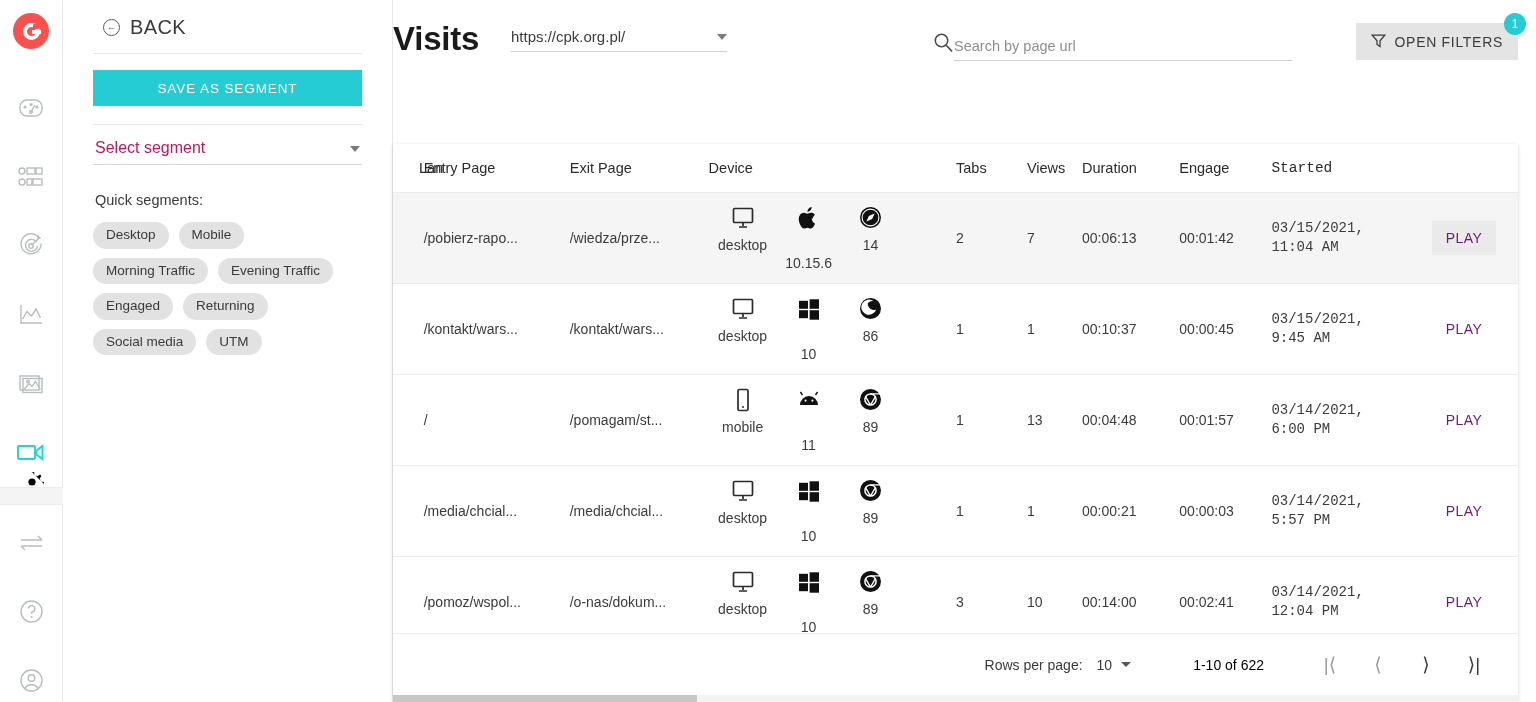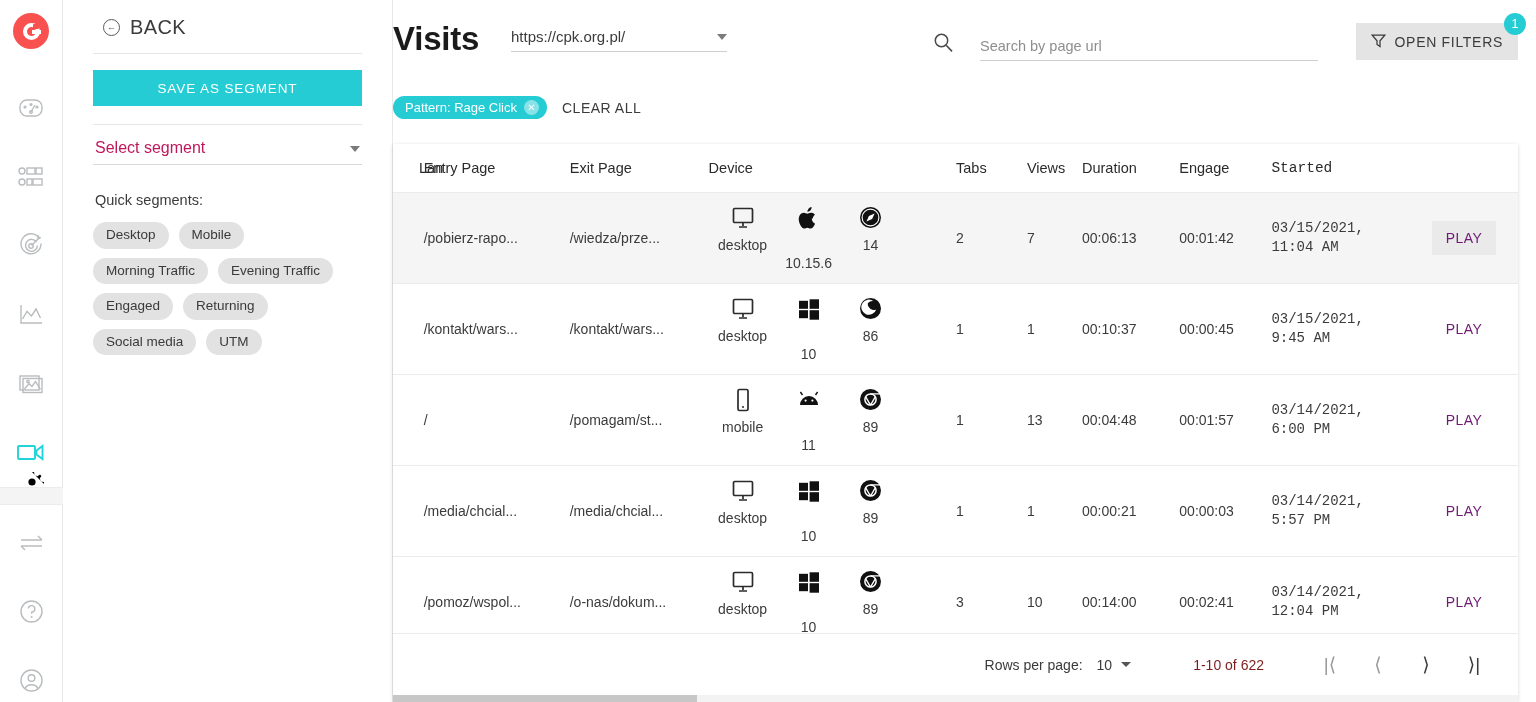--- a/index.html
+++ b/index.html
@@ -95,21 +95,21 @@
     position: absolute; left: 0px; top: 20px; font-size: 33px; font-weight: bold;
     color: #1b1b1b; letter-spacing: -.2px;
   }
   .url-select {
     position: absolute; left: 118px; top: 28px; width: 216px;
     border-bottom: 1px solid #cfcfcf; padding-bottom: 6px;
     display: flex; align-items: flex-end; justify-content: space-between; cursor: pointer;
   }
   .url-select .val { font-size: 15px; color: #3b3b3b; }
   .search-wrap {
-    position: absolute; left: 540px; top: 32px; display: flex; align-items: flex-end; gap: 26px; justify-content: space-between;
+    position: absolute; left: 540px; top: 32px; display: flex; align-items: flex-end; gap: 0; justify-content: space-between;
   }
   .search-icon { margin-bottom: 4px; }
   .search-input {
     width: 338px; border: none; border-bottom: 1px solid #cfcfcf; outline: none;
     font-size: 14.5px; font-family: inherit; color: #3b3b3b; padding: 0 0 6px 0; background: transparent;
   }
   .search-input::placeholder { color: #8e8e8e; }
   .filters-btn {
     position: absolute; right: 18px; top: 23px; height: 37px;
     background: #e4e4e4; border: none; cursor: pointer; font-family: inherit;
@@ -178,21 +178,21 @@
   
   .tfoot {
     position: absolute; left: 0; right: 0; bottom: 7px; height: 62px; background: #fff;
     display: flex; align-items: center; justify-content: flex-end; gap: 0; padding-right: 20px;
     border-top: 1px solid #ebebeb;
   }
   .rpp-label { font-size: 14px; color: #3b3b3b; margin-right: 14px; }
   .rpp-val { font-size: 14px; color: #3b3b3b; display: flex; align-items: center; gap: 9px; cursor: pointer; }
   .rpp-caret { width: 0; height: 0; border-left: 5px solid transparent; border-right: 5px solid transparent;
                border-top: 5.5px solid #555; }
-  .range { font-size: 14px; color: #7f1d1d; margin: 0 42px 0 62px; }
+  .range { font-size: 14px; color: #000000; margin: 0 42px 0 62px; }
   .pg { width: 48px; text-align: center; font-size: 19px; color: #9a9a9a; cursor: pointer; background:none;border:none;font-family:inherit; }
   .pg.strong { color: #3b3b3b; }
   .hscroll {
     position: absolute; left: 0; bottom: 0; width: 100%; height: 7px; background: #f3f3f3;
   }
   .hscroll .thumb { width: 27%; height: 7px; background: #c7c7c7; }
 </style>
 </head>
 <body>
 
@@ -334,27 +334,20 @@
       <button class="filters-btn">
         <span>
           <svg width="15" height="15" viewBox="0 0 15 15">
             <path d="M1 2 L14 2 L9 7.8 L9 13.5 L6 11.5 L6 7.8 Z" fill="none" stroke="#3b3b3b" stroke-width="1.25"></path>
           </svg>
         </span>
         <span>OPEN FILTERS</span>
       </button>
       <span class="filters-badge">1</span>
 
-      <div class="tagrow">
-        <span class="tag">
-          <span>Pattern: Rage Click</span>
-          <span class="tag-x">✕</span>
-        </span>
-        <span class="clear-all">CLEAR ALL</span>
-      </div>
     </div>
 
     <div class="card">
       <table>
         <thead>
           <tr>
             <th class="c-lan">Lan</th>
             <th class="c-entry">Entry Page</th>
             <th class="c-exit">Exit Page</th>
             <th class="c-dev" style="padding-left:14px">Device</th>

